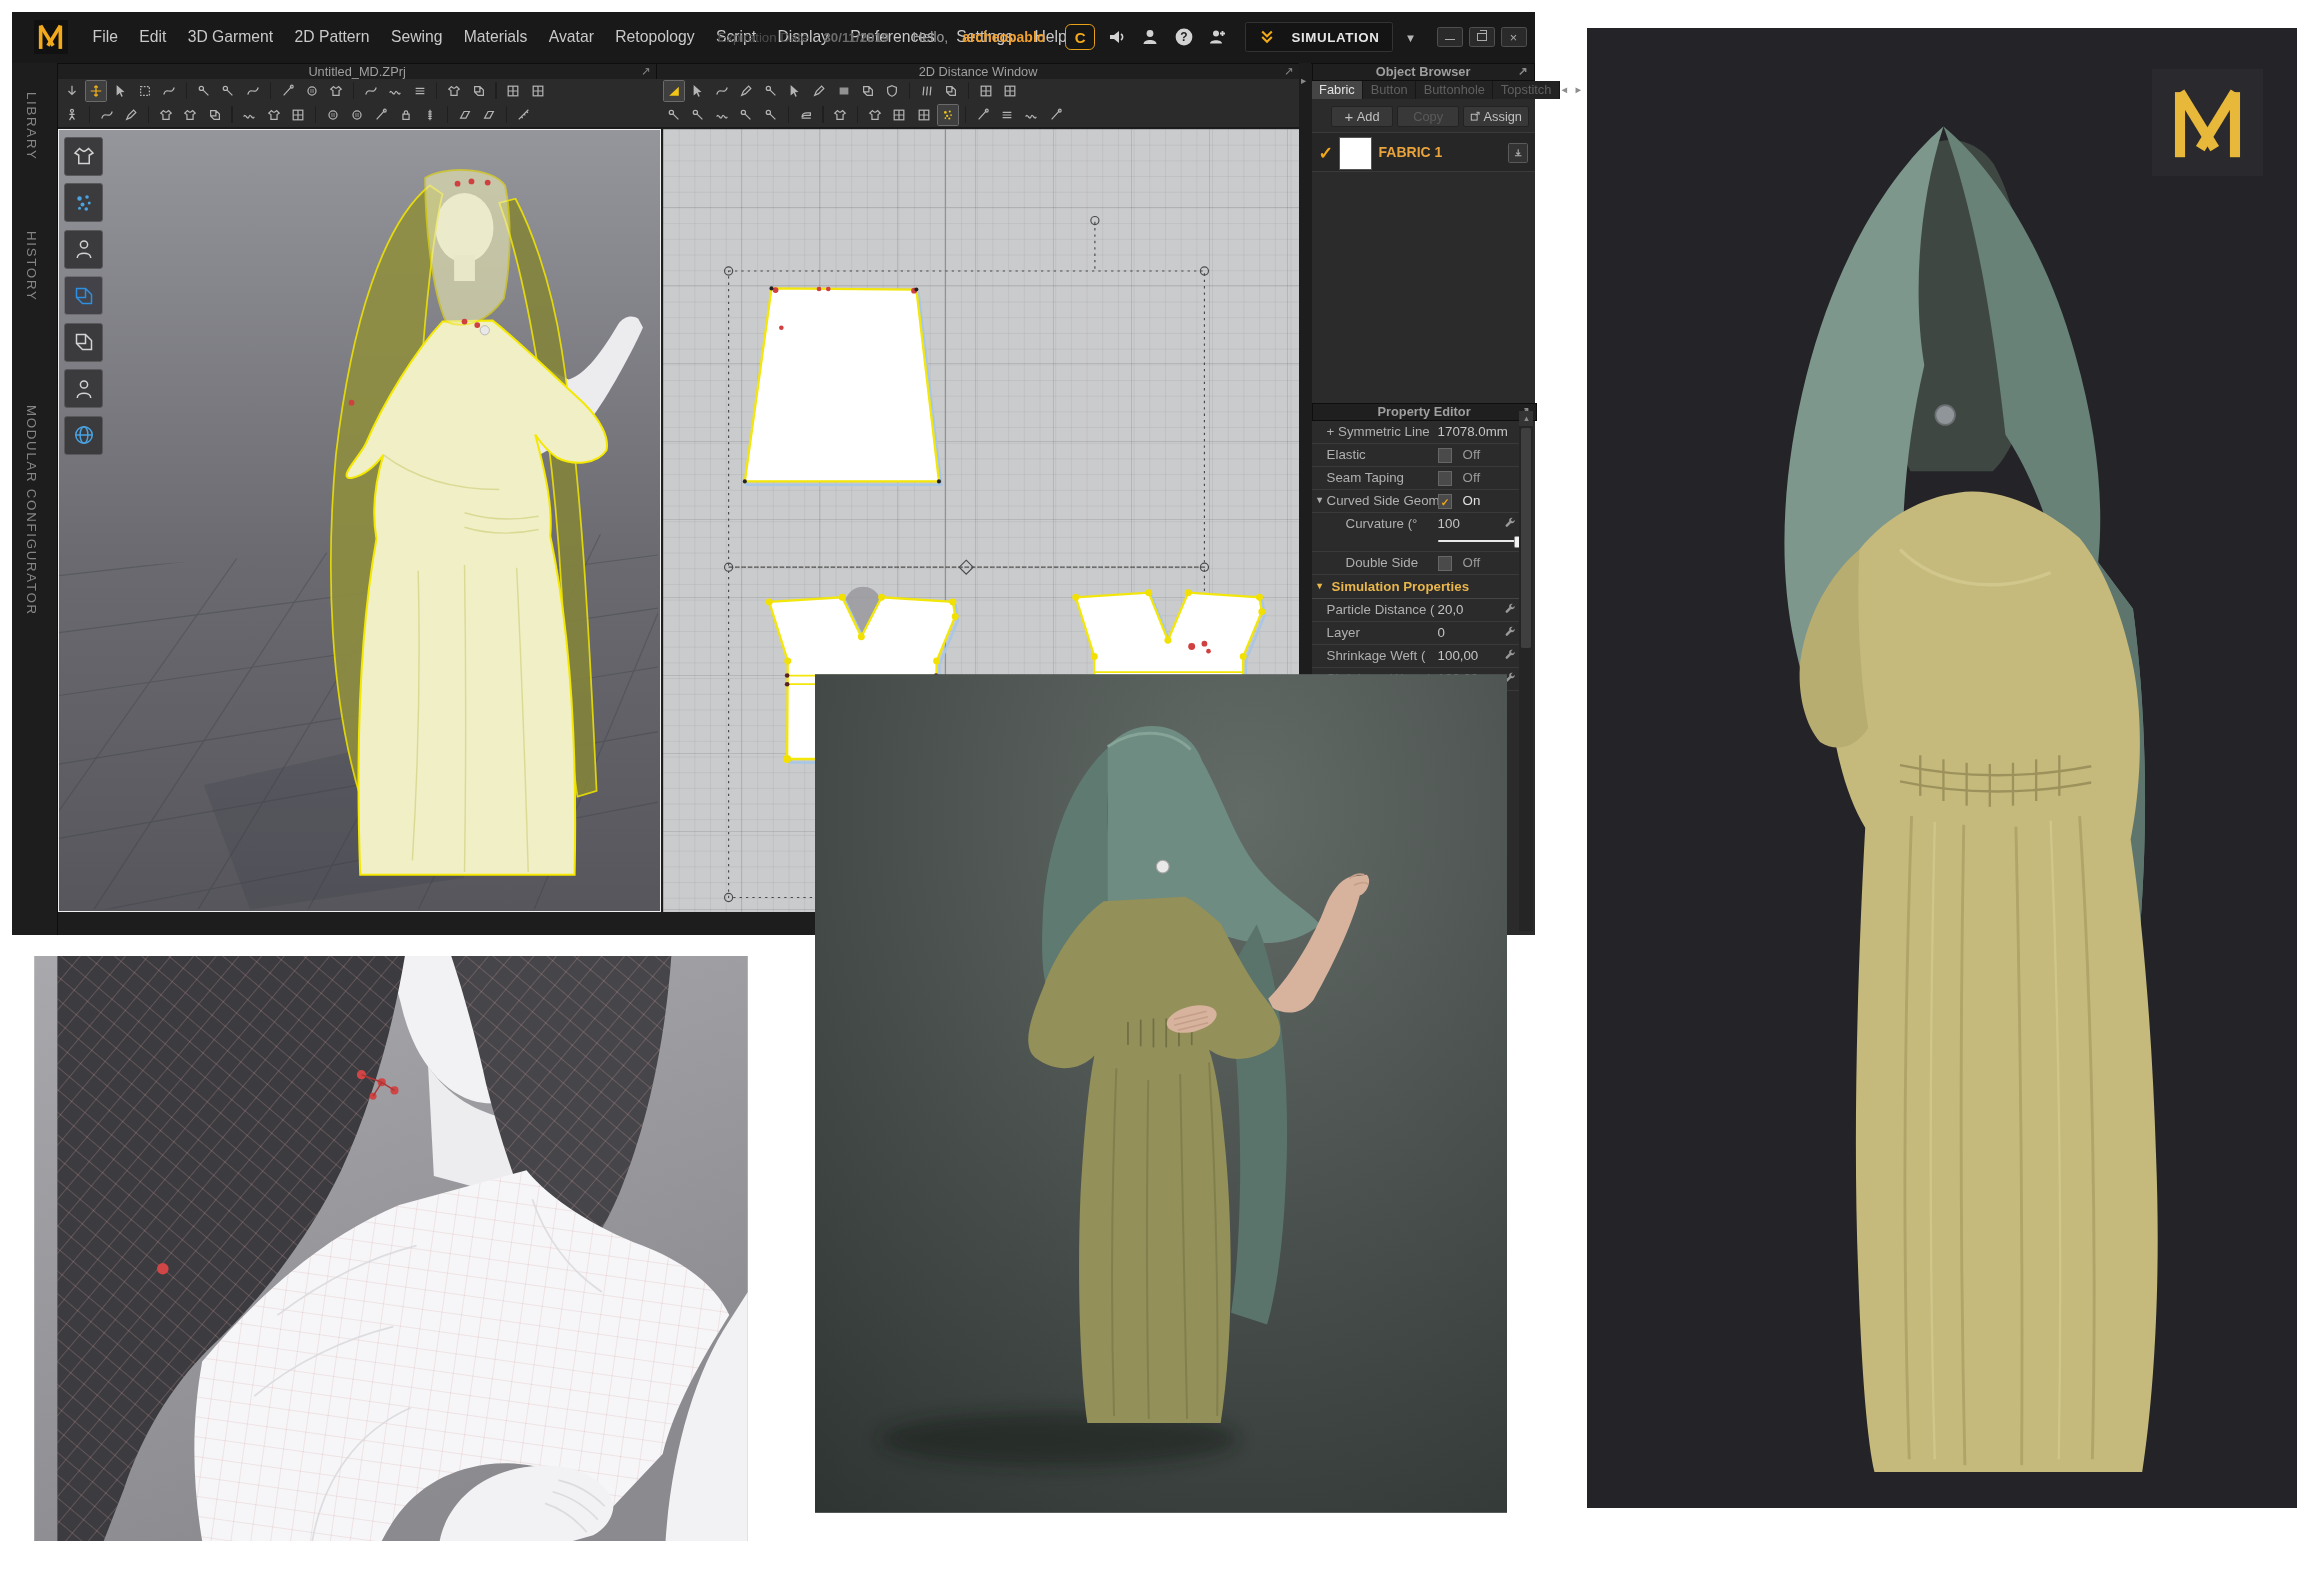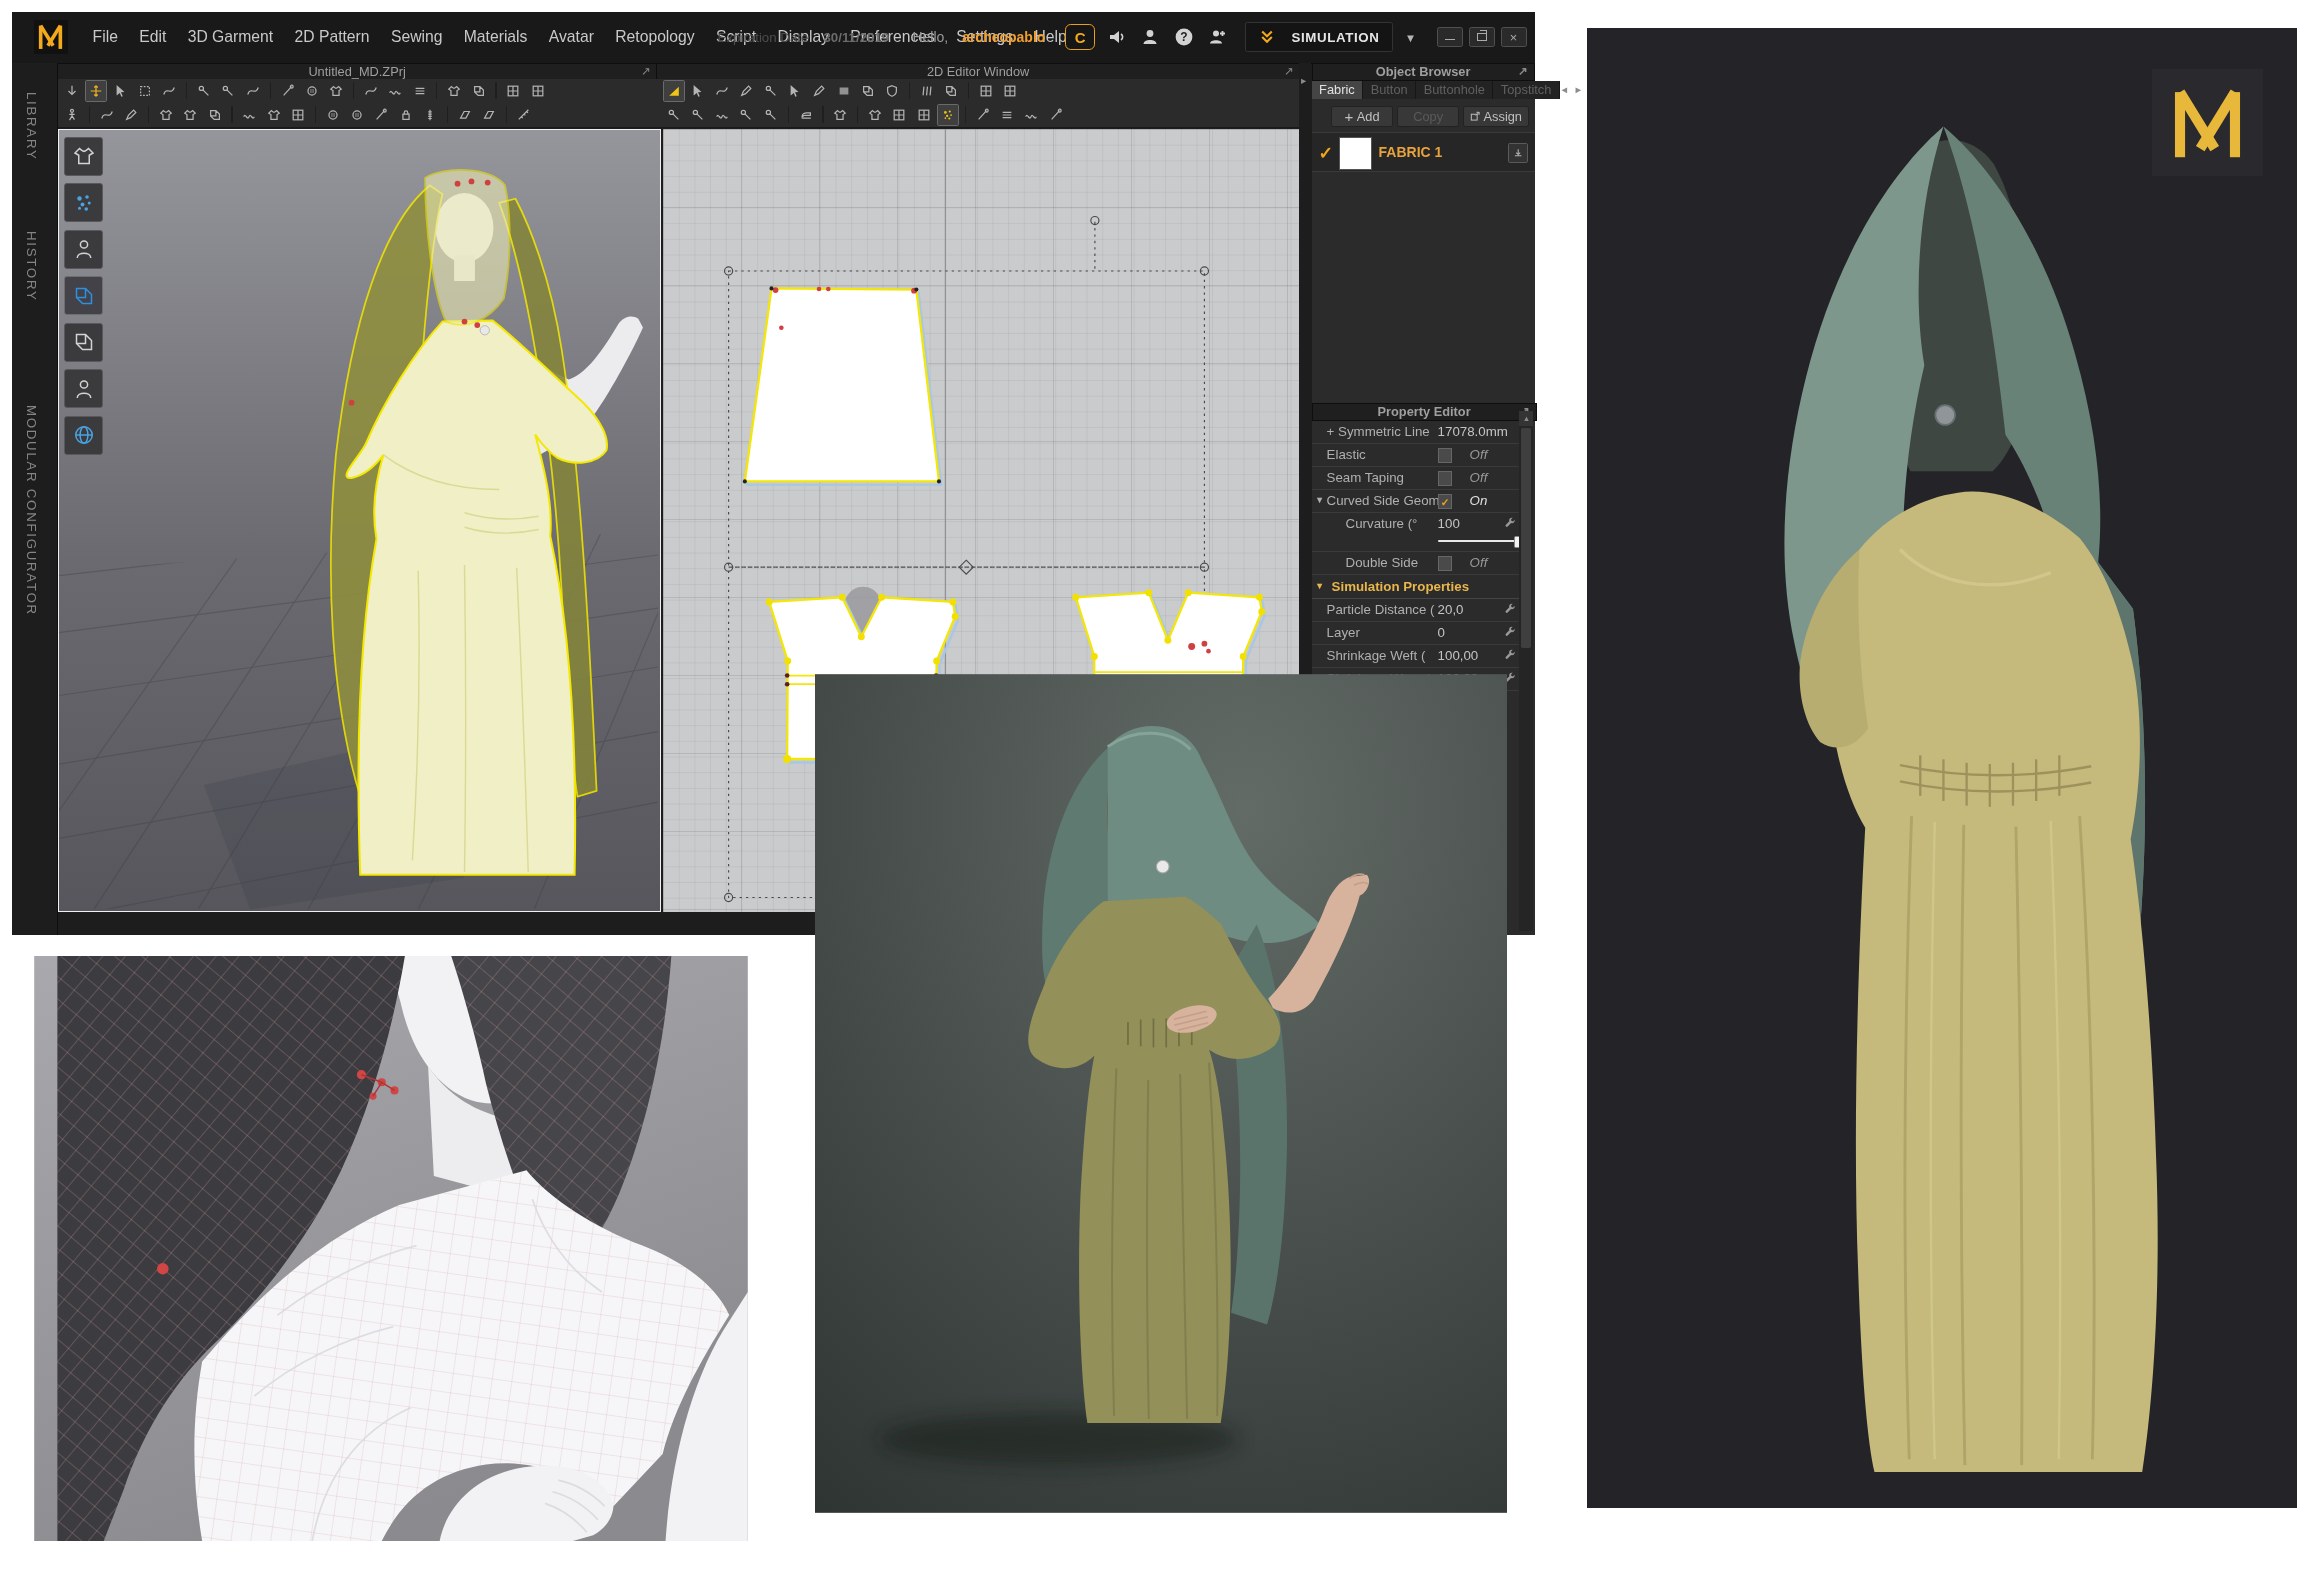--- a/index.html
+++ b/index.html
@@ -86,21 +86,21 @@
   .prow.slider{height:38px;}
   .prow.section{height:23px;border-bottom:0.6px solid #454545;}
   .plabel{position:absolute;left:15px;top:0;height:22px;display:flex;align-items:center;font-size:13.3px;color:#b0b0b0;white-space:nowrap;}
   .prow.ind .plabel{left:34px;}
   .parrow{position:absolute;left:3.5px;top:5.2px;font-size:9.3px;color:#b0b0b0;}
   .prow.section .plabel{left:20px;color:#e9b64b;font-weight:bold;height:23px;}
   .prow.section .parrow{color:#e9b64b;top:6.4px;}
   .pvalue{position:absolute;left:126px;top:0;height:22px;display:flex;align-items:center;font-size:13.3px;color:#c4c4c4;}
   .pcheck{position:absolute;left:126px;top:4.6px;width:12.8px;height:12.8px;background:#4a4a4a;border:0.6px solid #666;display:flex;align-items:center;justify-content:center;font-size:10.4px;color:transparent;}
   .pcheck.on{color:#f2a71b;font-weight:bold;}
-  .pcv{position:absolute;left:158px;top:0;height:22px;display:flex;align-items:center;font-size:13.3px;color:#9a9a9a;font-style:italic;}
+  .pcv{position:absolute;left:151px;top:0;height:22px;display:flex;align-items:center;font-size:13.3px;color:#9a9a9a;}
   .pcv.on{color:#e0e0e0;}
   .pwrench{position:absolute;right:3.5px;top:4.6px;width:12.8px;height:12.8px;color:#999;}
   .ptrack{position:absolute;left:126px;top:27px;width:85px;height:2.3px;background:#e8e8e8;border-radius:1.2px;}
   .pthumb{position:absolute;right:-1.2px;top:-4px;width:7px;height:10.4px;background:#f2f2f2;border:0.6px solid #888;border-radius:1.7px;}
   #pescroll{position:absolute;right:1.2px;top:348px;bottom:3.5px;width:14px;background:#252525;}
   #pescroll .sup{position:absolute;top:0;left:0;width:14px;height:15px;background:#343434;color:#8a8a8a;font-size:7.5px;display:flex;align-items:center;justify-content:center;}
   #pescroll .sthumb{position:absolute;top:17.4px;left:1.7px;width:10.4px;height:220px;background:#3f3f3f;border-radius:1.7px;}
   
   #statusbar{position:absolute;left:45px;top:900px;width:1242px;height:23px;background:#232323;display:flex;align-items:center;}
   #version{font-size:14px;color:#6e6e6e;padding-left:23px;}
@@ -197,21 +197,21 @@
           <div class="winbtn">×</div>
         </div>
       </div>
     </div>
 
     <div class="titleseg" style="left:45px;width:599px;">
       <span>Untitled_MD.ZPrj</span>
       <span class="extlink">↗</span>
     </div>
     <div class="titleseg" style="left:644px;width:643px;">
-      <span>2D Editor Window</span>
+      <span>2D Distance Window</span>
       <span class="extlink">↗</span>
     </div>
 
     <div id="tb1" class="tbrow">
       <div class="tbgroup" id="tb3d1">
           <div class="ticon">
             <svg viewBox="0 0 16 16" fill="none">
               <path d="M8 2 V11 M4 8 L8 12 L12 8" stroke="currentColor" fill="none"></path>
             </svg>
           </div>

